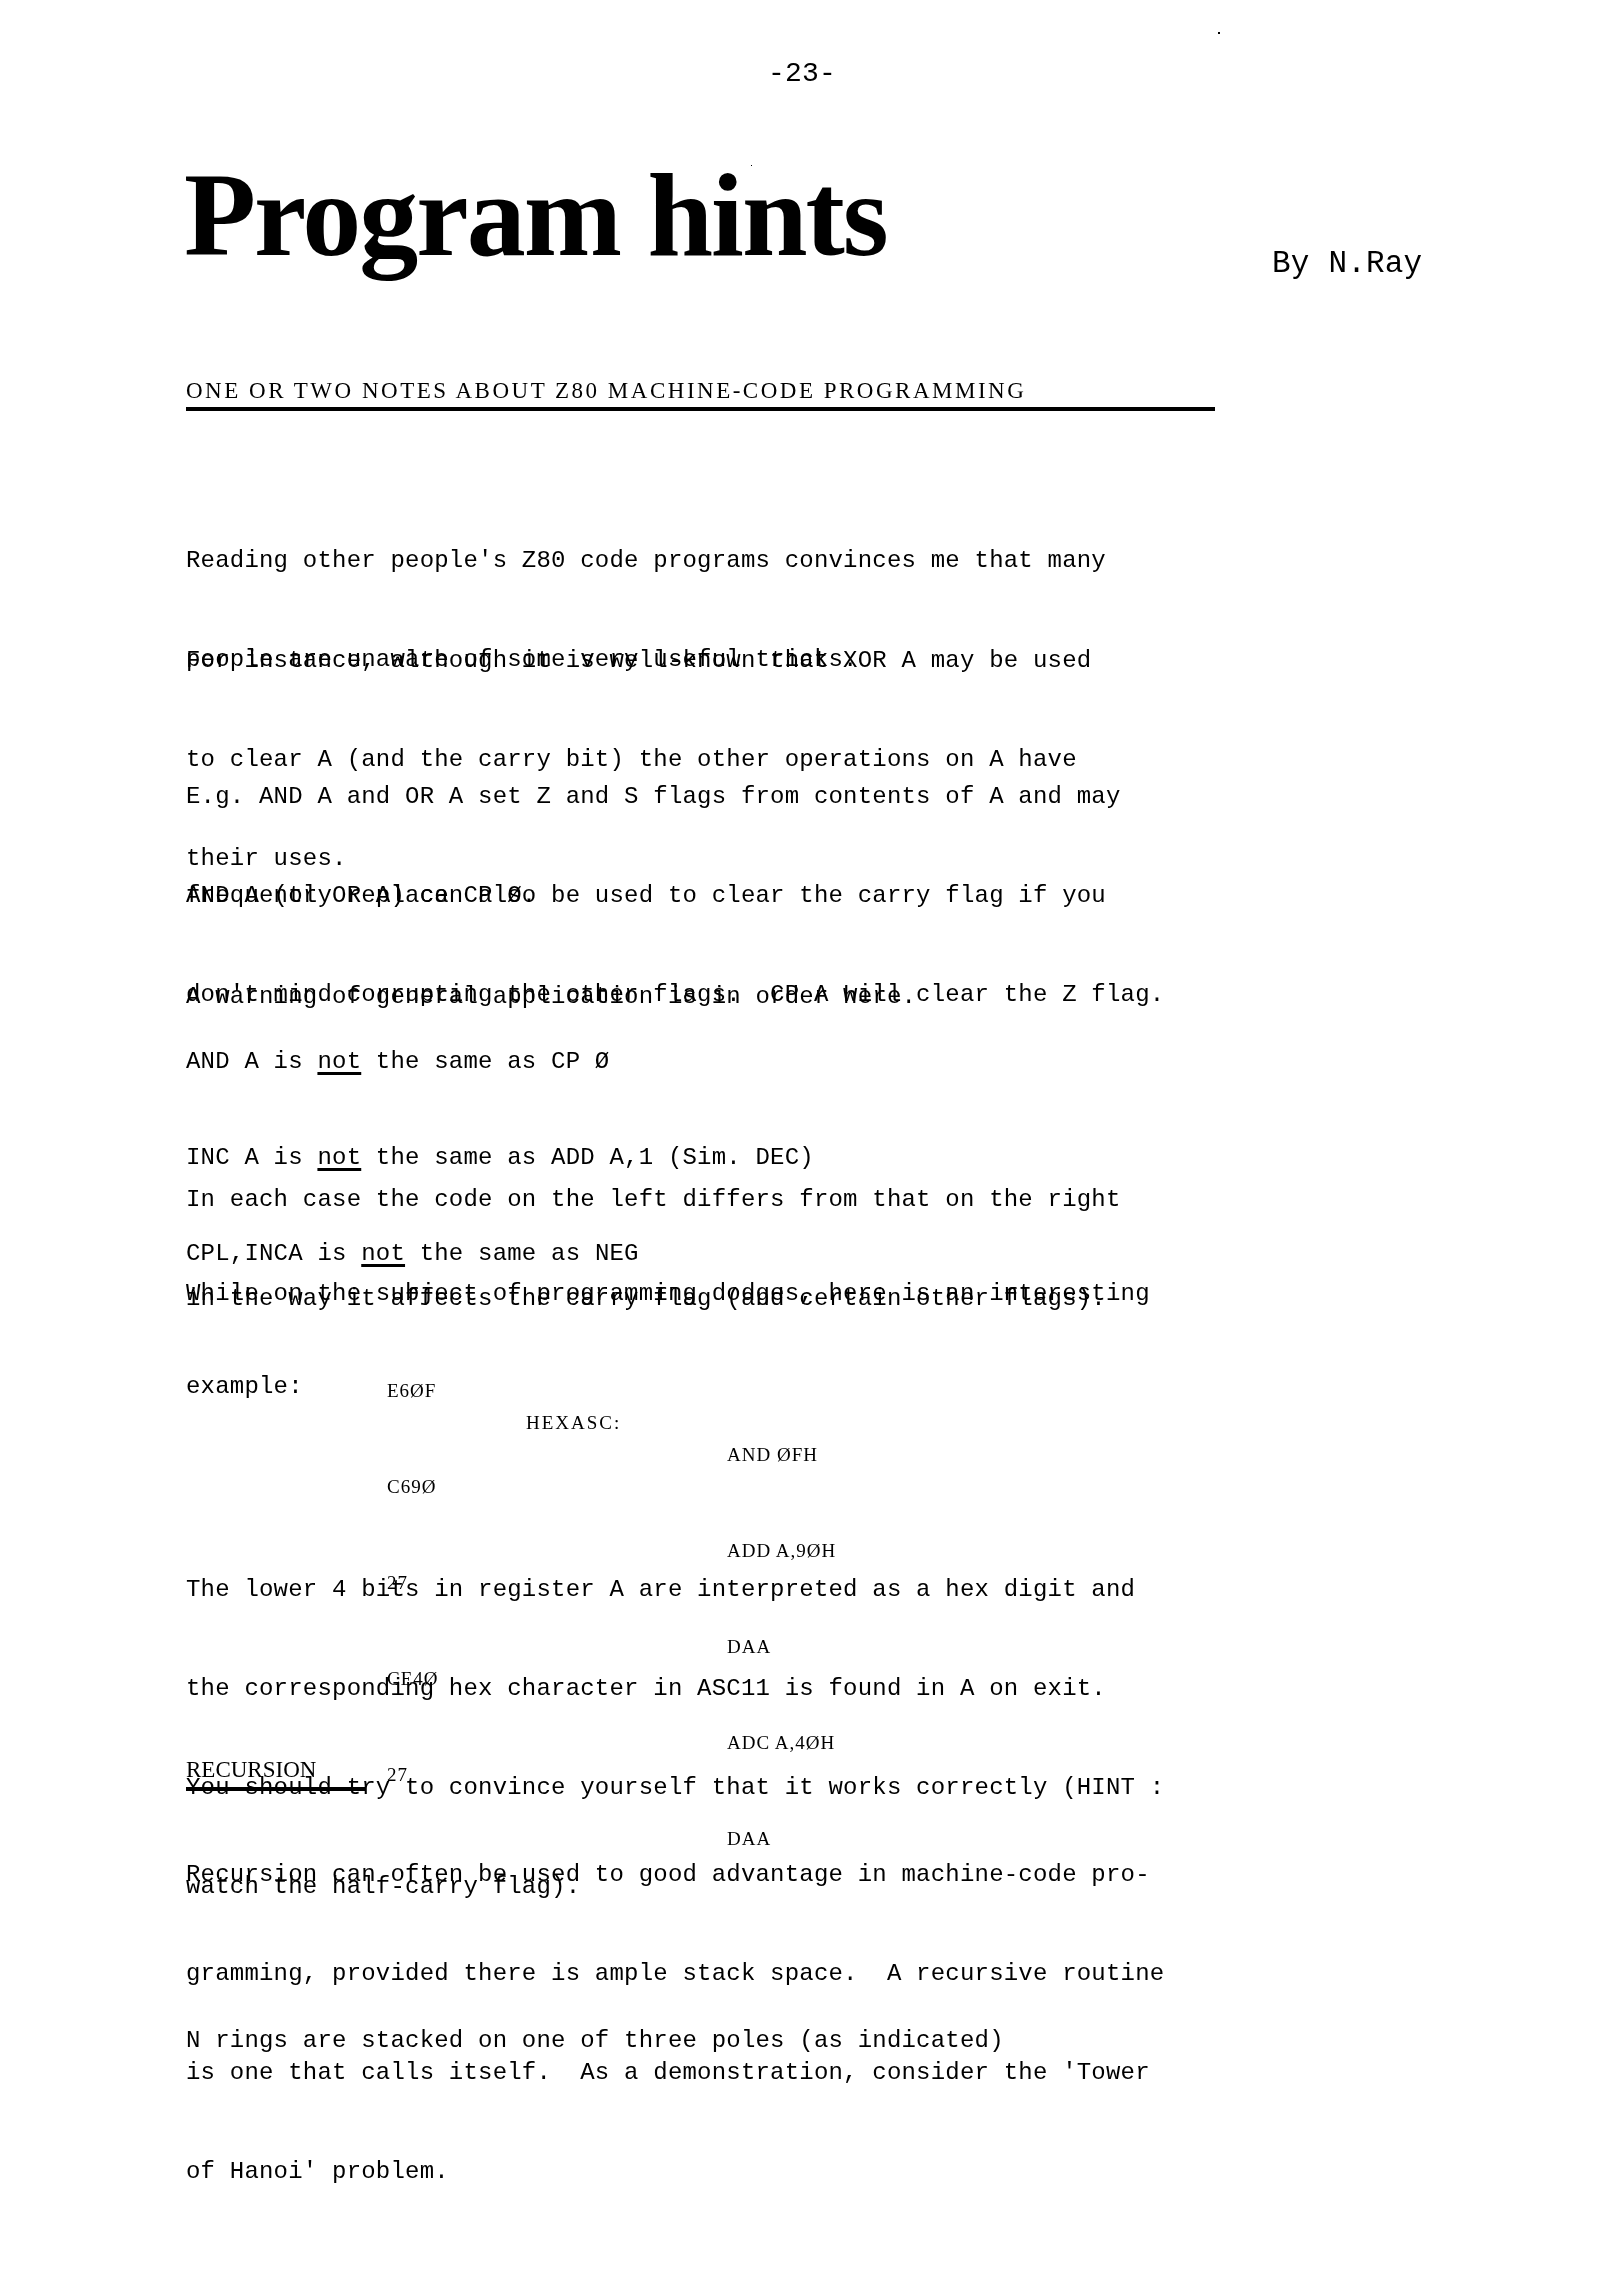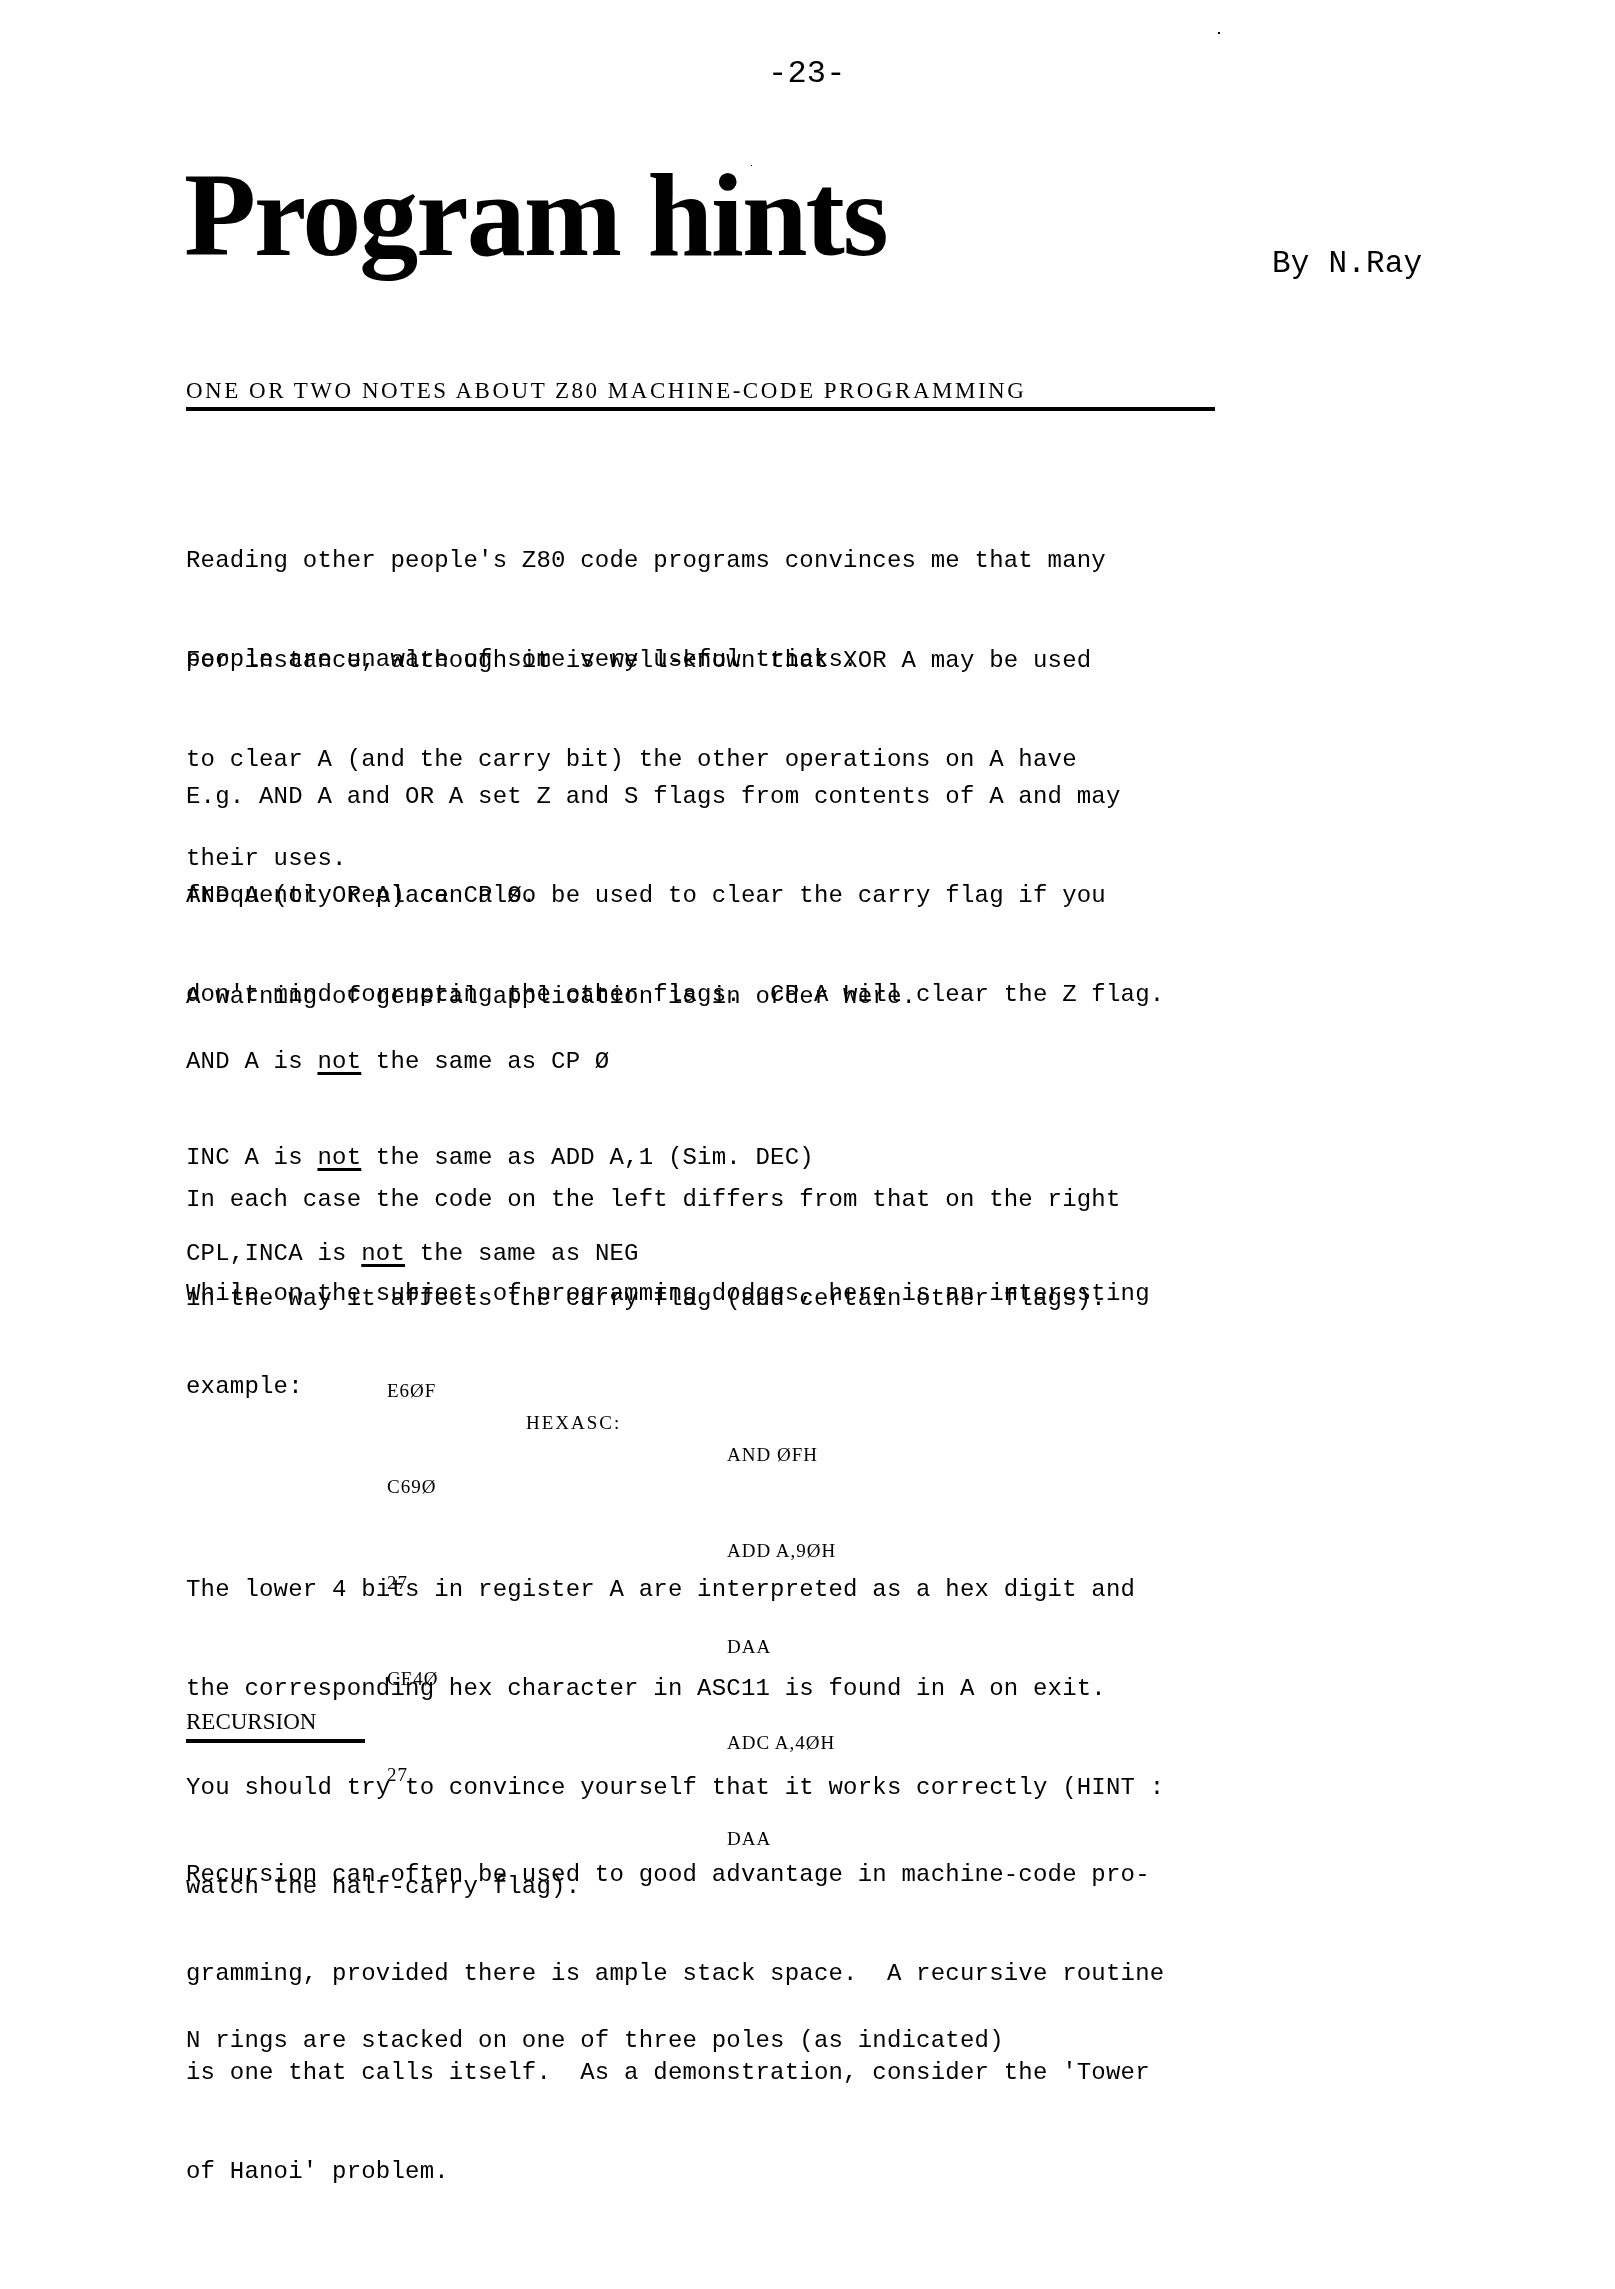--- a/index.html
+++ b/index.html
@@ -1,21 +1,21 @@
 <!DOCTYPE html>
 <html><head>
   <meta charset="utf-8">
   <style>
     html, body { margin: 0; padding: 0; background: #ffffff; }
     body { width: 1615px; height: 2290px; position: relative; overflow: hidden; color: #000; }
     .page { position: absolute; left: 0; top: 0; width: 1615px; height: 2290px; background: #fff; }
     .mono { font-family: "Liberation Mono", "DejaVu Sans Mono", monospace; font-size: 24px; line-height: 33px; white-space: pre; letter-spacing: 0.2px; }
     .serif { font-family: "Liberation Serif", "DejaVu Serif", serif; }
     .abs { position: absolute; }
-    .page-number { left: 768px; top: 57px; font-size: 32px; }
+    .page-number { left: 768px; top: 57px; font-size: 28px; }
     .title { left: 184px; top: 147px; font-size: 118px; line-height: 137px; font-weight: bold; letter-spacing: -2px; white-space: nowrap; }
     .byline { left: 1272px; top: 247px; font-size: 31px; }
     .heading { left: 186px; top: 375px; }
     .heading .txt { display: inline-block; font-family: "Liberation Serif", "DejaVu Serif", serif; font-size: 23px; line-height: 31px; letter-spacing: 2.5px; text-transform: uppercase; }
     .underline-bar { position: absolute; left: 0; height: 3.9px; background: #000; }
     .para { left: 186px; }
     .para .line { display: block; height: 33px; }
     .u { text-decoration: underline; text-decoration-thickness: 2.9px; text-underline-offset: 3.9px; margin-top: 24px; }
     .code { font-family: "Liberation Serif", "DejaVu Serif", serif; font-size: 19px; line-height: 32px; white-space: pre; }
     .code .row { position: relative; height: 32px; }
@@ -109,21 +109,21 @@
     </div>
   </div>
 
   <div class="abs mono para" style="top:1507px;">
     <span class="line">The lower 4 bits in register A are interpreted as a hex digit and</span>
     <span class="line">the corresponding hex character in ASC11 is found in A on exit.</span>
     <span class="line">You should try to convince yourself that it works correctly (HINT :</span>
     <span class="line">watch the half-carry flag).</span>
   </div>
 
-  <div class="abs heading" style="top:1706px;">
+  <div class="abs heading" style="top:1754px;">
     <span class="txt" style="letter-spacing:0px;">RECURSION</span>
     <div class="underline-bar" style="top:33px; width:179px;"></div>
   </div>
 
   <div class="abs mono para" style="top:1792px;">
     <span class="line">Recursion can often be used to good advantage in machine-code pro-</span>
     <span class="line">gramming, provided there is ample stack space.  A recursive routine</span>
     <span class="line">is one that calls itself.  As a demonstration, consider the 'Tower</span>
     <span class="line">of Hanoi' problem.</span>
   </div>

